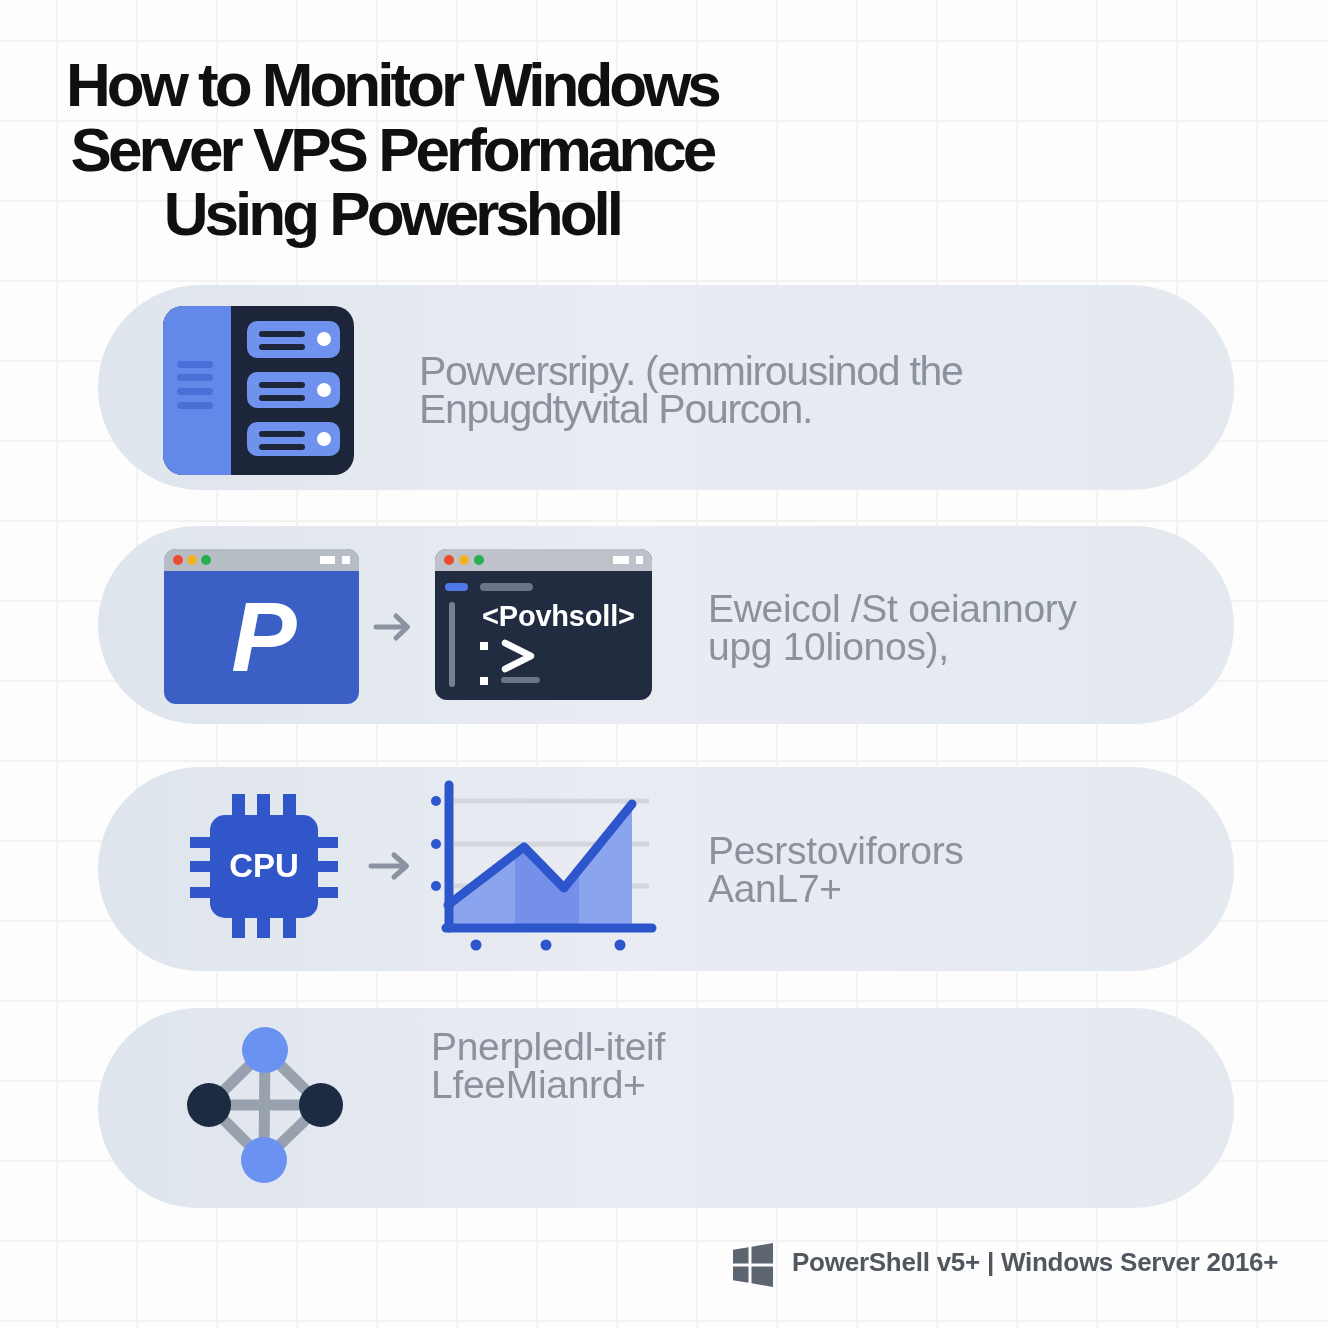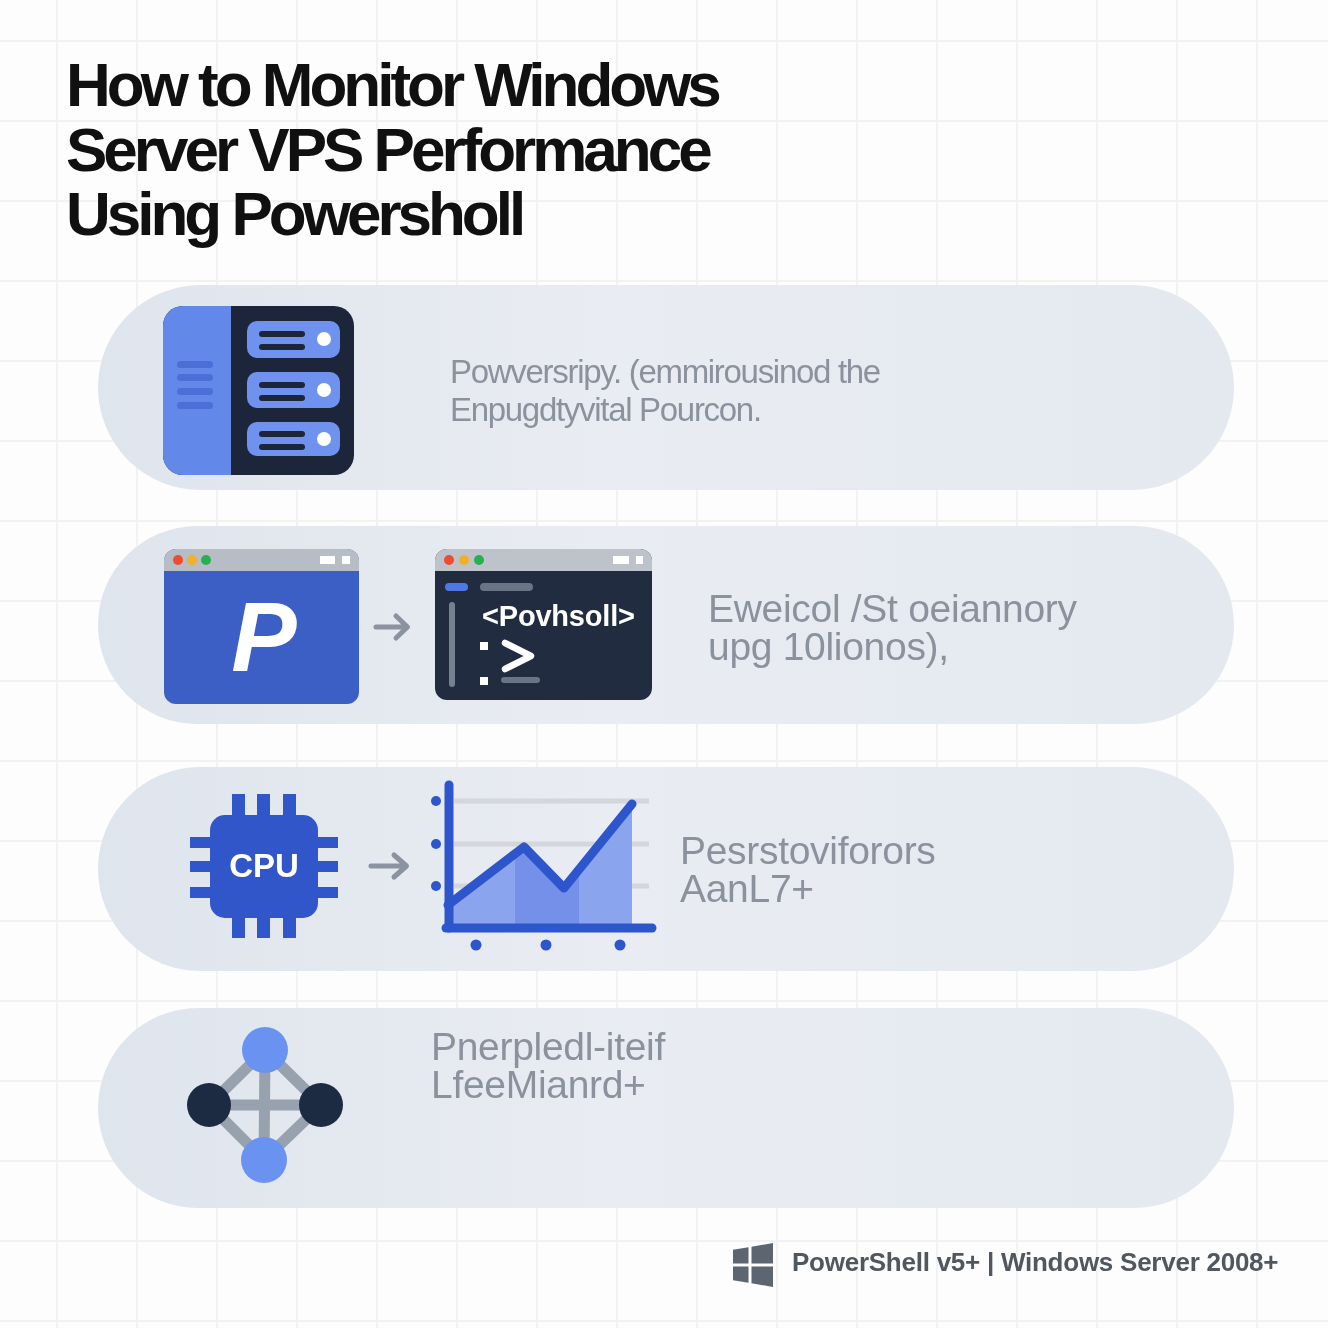--- a/index.html
+++ b/index.html
@@ -6,21 +6,21 @@
   body{width:1328px;height:1328px;position:relative;overflow:hidden;
     background:#fdfdfd;font-family:"Liberation Sans",sans-serif;}
   .grid{position:absolute;inset:0;
     background-image:
       linear-gradient(to right,#f2f2f3 0 2px,transparent 2px),
       linear-gradient(to bottom,#f2f2f3 0 2px,transparent 2px);
     background-size:80px 80px;
     background-position:56px 40px;}
   h1{position:absolute;left:66px;top:53px;margin:0;
     font-size:62px;line-height:64.5px;letter-spacing:-4px;
-    color:#101010;font-weight:bold;}
+    color:#101010;font-weight:bold;text-align:center;}
   .pill{position:absolute;left:98px;width:1136px;
     background:linear-gradient(to right,#dfe5ed,#e9ecf2 45%,#e4e9f0);}
   .p1{top:285px;height:205px;border-radius:103px;}
   .p2{top:526px;height:198px;border-radius:99px;}
   .p3{top:767px;height:204px;border-radius:102px;}
   .p4{top:1008px;height:200px;border-radius:100px;}
   .rowtext{position:absolute;color:#8b929e;font-size:39px;line-height:37.5px;letter-spacing:-0.3px;}
   .icon{position:absolute;}
   .footer{position:absolute;left:792px;top:1247px;color:#50575f;
     font-size:26px;font-weight:bold;letter-spacing:-0.25px;}
@@ -61,21 +61,21 @@
     <rect x="96" y="89" width="46" height="6" rx="3" fill="#1c2539"></rect>
     <circle cx="161" cy="84" r="7" fill="#ffffff"></circle>
   </g>
   <g>
     <rect x="84" y="116" width="93" height="34" rx="10" fill="#6f92ee"></rect>
     <rect x="96" y="125" width="46" height="6" rx="3" fill="#1c2539"></rect>
     <rect x="96" y="138" width="46" height="6" rx="3" fill="#1c2539"></rect>
     <circle cx="161" cy="133" r="7" fill="#ffffff"></circle>
   </g>
 </svg>
-<div class="rowtext" style="left:450px;top:353px;font-size:33px;letter-spacing:-1.3px">Powversripy. (emmirousinod the<br>Enpugdtyvital Pourcon.</div>
+<div class="rowtext" style="left:419px;top:353px;font-size:41px;letter-spacing:-1.3px">Powversripy. (emmirousinod the<br>Enpugdtyvital Pourcon.</div>
 
 <svg class="icon" style="left:164px;top:549px" width="195" height="155" viewBox="0 0 195 155">
   <defs>
       <clipPath id="bw">
         <rect width="195" height="155" rx="12"></rect>
       </clipPath>
     </defs>
   <g clip-path="url(#bw)">
     <rect width="195" height="155" fill="#3c5fc6"></rect>
     <rect width="195" height="22" fill="#b7bdc5"></rect>
@@ -159,21 +159,21 @@
   <line x1="16" y1="148" x2="222" y2="148" stroke="#2d55cc" stroke-width="9" stroke-linecap="round"></line>
   <g fill="#2d55cc">
     <circle cx="6" cy="21" r="5"></circle>
     <circle cx="6" cy="64" r="5"></circle>
     <circle cx="6" cy="106" r="5"></circle>
     <circle cx="46" cy="165" r="5.5"></circle>
     <circle cx="116" cy="165" r="5.5"></circle>
     <circle cx="190" cy="165" r="5.5"></circle>
   </g>
 </svg>
-<div class="rowtext" style="left:680px;top:832px">Pesrstoviforors<br>AanL7+</div>
+<div class="rowtext" style="left:708px;top:832px">Pesrstoviforors<br>AanL7+</div>
 
 <svg class="icon" style="left:185px;top:1025px" width="160" height="160" viewBox="0 0 160 160">
   <g stroke="#98a1ae" stroke-width="11">
     <line x1="80" y1="25" x2="24" y2="80"></line>
     <line x1="80" y1="25" x2="136" y2="80"></line>
     <line x1="79" y1="135" x2="24" y2="80"></line>
     <line x1="79" y1="135" x2="136" y2="80"></line>
     <line x1="80" y1="25" x2="79" y2="135"></line>
     <line x1="24" y1="80" x2="136" y2="80"></line>
   </g>
@@ -185,13 +185,13 @@
 <div class="rowtext" style="left:431px;top:1028px">Pnerpledl-iteif<br>LfeeMianrd+</div>
 
 <svg class="icon" style="left:733px;top:1243px" width="40" height="44" viewBox="0 0 40 44">
   <g fill="#5d6571">
     <polygon points="0,6.8 15.5,4.2 15.5,20.6 0,20.6"></polygon>
     <polygon points="18.5,3.7 40,0 40,20.6 18.5,20.6"></polygon>
     <polygon points="0,23.4 15.5,23.4 15.5,39.8 0,37.2"></polygon>
     <polygon points="18.5,23.4 40,23.4 40,44 18.5,40.3"></polygon>
   </g>
 </svg>
-<div class="footer">PowerShell v5+ | Windows Server 2008+</div>
+<div class="footer">PowerShell v5+ | Windows Server 2016+</div>
 
 </body></html>

